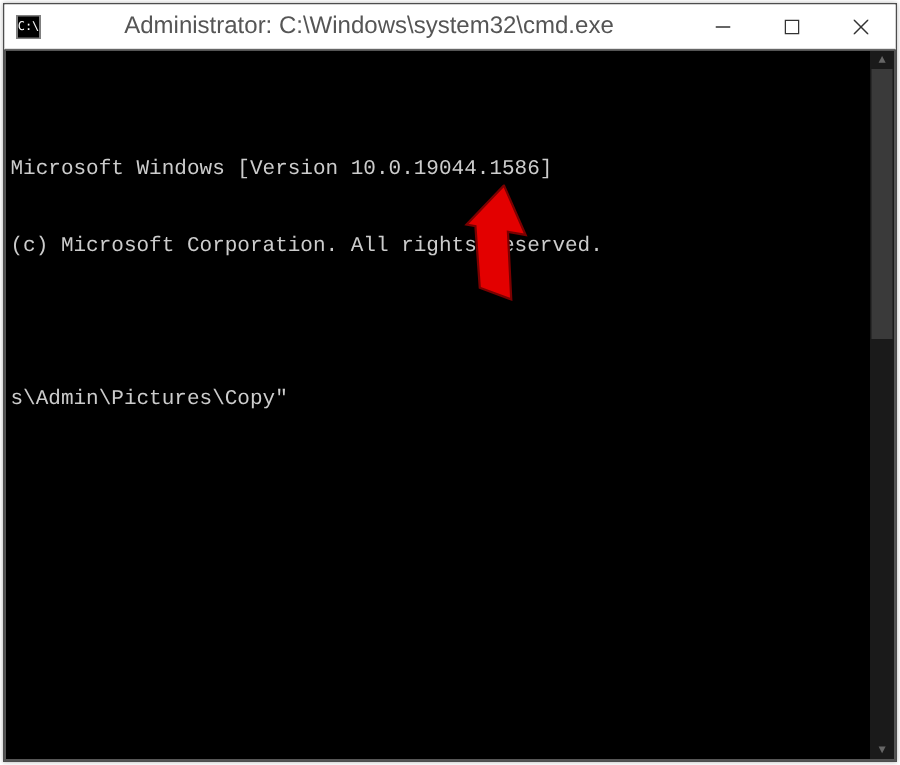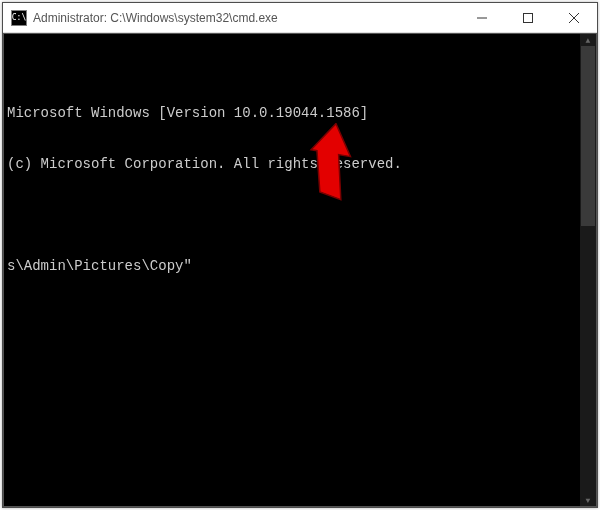--- a/index.html
+++ b/index.html
@@ -38,24 +38,25 @@
       align-items: center;
       justify-content: center;
       font-family: Consolas, monospace;
       font-size: 8px;
       color: #fff;
       line-height: 1;
       border: 1px solid #808080;
     }
     .titlebar-text {
       flex: 1;
-      font-size: 12px;
+      font-size: 16px;
       color: #555;
       white-space: nowrap;
       overflow: hidden;
+      text-align: center;
     }
     .win-controls {
       display: flex;
       height: 100%;
     }
     .win-btn {
       width: 46px;
       height: 100%;
       display: flex;
       align-items: center;

